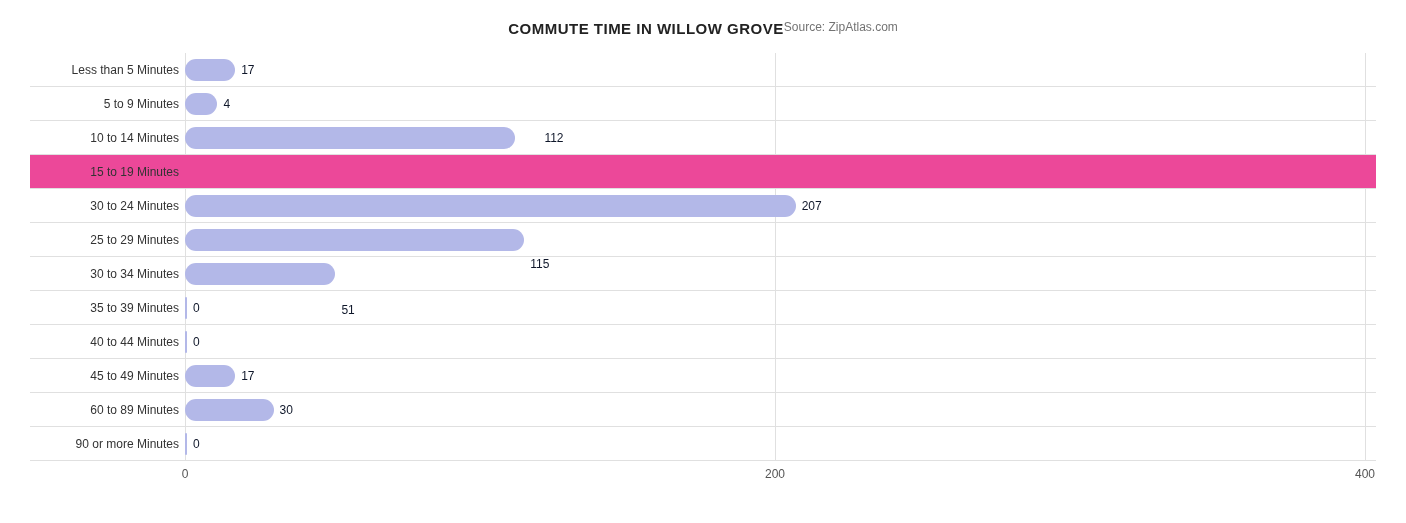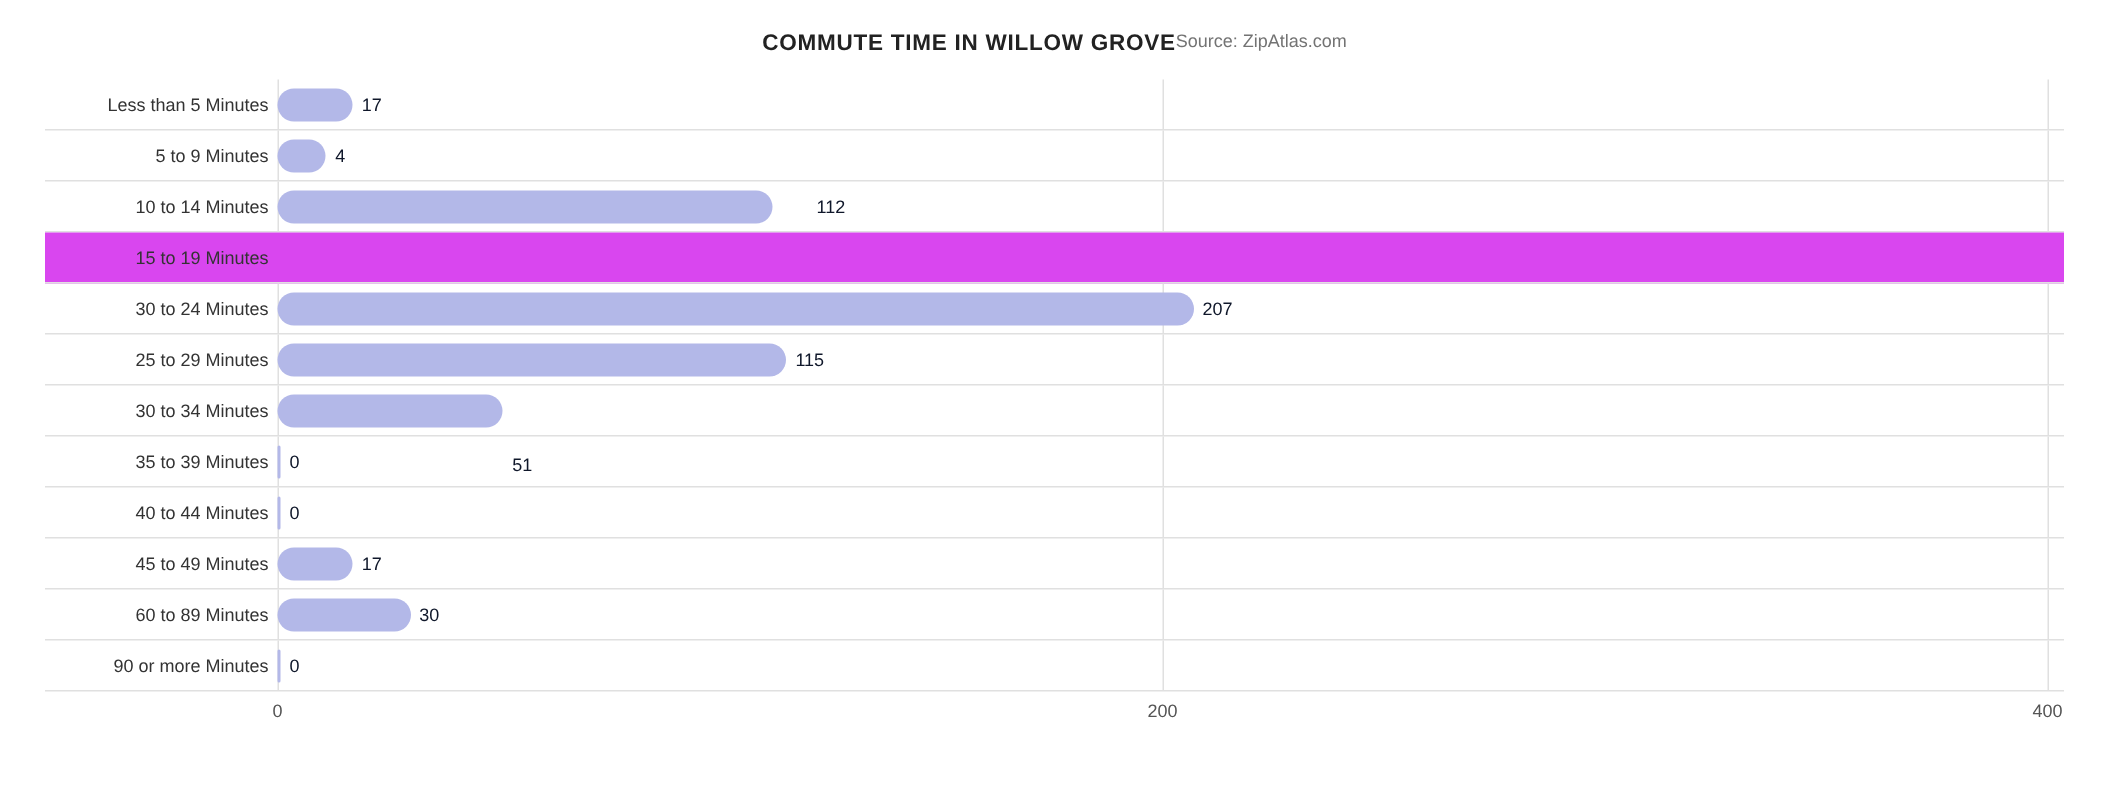--- a/index.html
+++ b/index.html
@@ -135,41 +135,41 @@
     <div class="bar-row">
       <div class="bar-label">10 to 14 Minutes</div>
       <div class="bar-container">
         <div class="grid-line" style="left: 0px;"></div>
         <div class="grid-line" style="left: 590px;"></div>
         <div class="grid-line" style="left: 1180px;"></div>
         <div class="bar" style="width: 330.4px;"></div>
         <div class="bar-value" style="left: 336.4px; margin-left: 23px;">112</div>
       </div>
     </div>
-    <div class="bar-row" style="background: #d946ef;">
+    <div class="bar-row" style="background: #ec4899;">
       <div class="bar-label">15 to 19 Minutes</div>
     </div>
     <div class="bar-row">
       <div class="bar-label">30 to 24 Minutes</div>
       <div class="bar-container">
         <div class="grid-line" style="left: 0px;"></div>
         <div class="grid-line" style="left: 590px;"></div>
         <div class="grid-line" style="left: 1180px;"></div>
         <div class="bar" style="width: 610.65px;"></div>
         <div class="bar-value" style="left: 616.65px;">207</div>
       </div>
     </div>
     <div class="bar-row">
       <div class="bar-label">25 to 29 Minutes</div>
       <div class="bar-container">
         <div class="grid-line" style="left: 0px;"></div>
         <div class="grid-line" style="left: 590px;"></div>
         <div class="grid-line" style="left: 1180px;"></div>
         <div class="bar" style="width: 339.25px;"></div>
-        <div class="bar-value" style="left: 345.25px;">115</div>
+        <div class="bar-value" style="left: 345.25px; margin-top: 24px;">115</div>
       </div>
     </div>
     <div class="bar-row">
       <div class="bar-label">30 to 34 Minutes</div>
       <div class="bar-container">
         <div class="grid-line" style="left: 0px;"></div>
         <div class="grid-line" style="left: 590px;"></div>
         <div class="grid-line" style="left: 1180px;"></div>
         <div class="bar" style="width: 150.45px;"></div>
         <div class="bar-value" style="left: 156.45px; margin-top: 36px;">51</div>

